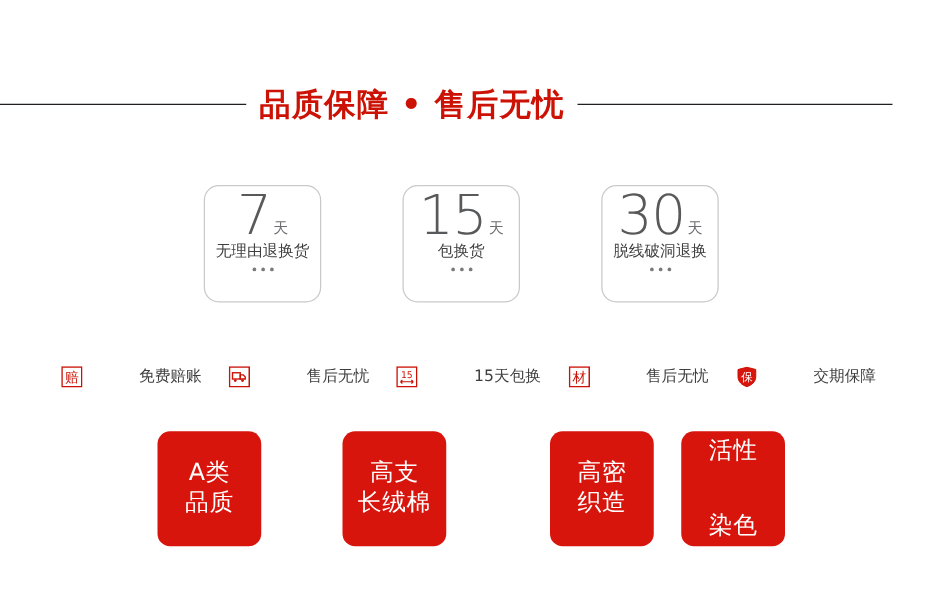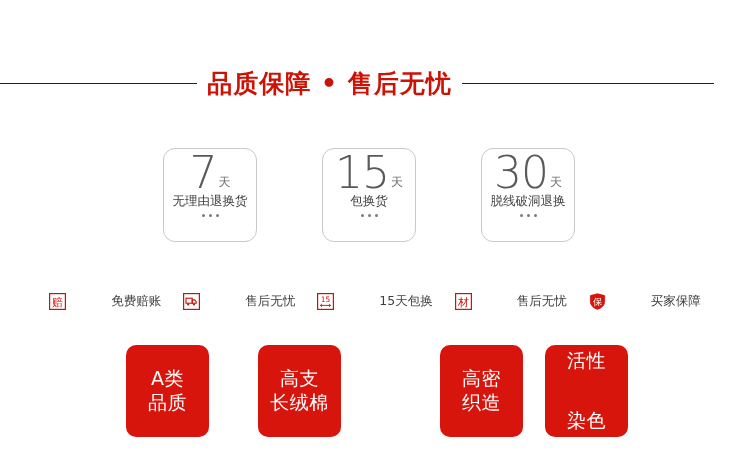--- a/index.html
+++ b/index.html
@@ -254,33 +254,33 @@
       <text x="8.5" y="12.6" font-size="11" font-family="DejaVu Sans, sans-serif" fill="#cc1105" text-anchor="middle">材</text>
     </svg>
     <span class="badge-label">售后无忧</span>
   </div>
 
   <div class="badge">
     <svg class="badge-ico" viewBox="0 0 17 17">
       <path d="M8.5 0.8 L15.6 2.6 V8.4 C15.6 12.4 12.4 15.1 8.5 16.3 C4.6 15.1 1.4 12.4 1.4 8.4 V2.6 Z" fill="#d8150d" stroke="#cc1105" stroke-width="0.8"></path>
       <text x="8.5" y="11.6" font-size="9.2" font-family="DejaVu Sans, sans-serif" fill="#ffffff" text-anchor="middle">保</text>
     </svg>
-    <span class="badge-label">买家保障</span>
+    <span class="badge-label">交期保障</span>
   </div>
 
 </div>
 
 <div id="features-row">
 
   <div class="feature" style="left:0px;">
     <div class="feature-line">A类</div>
     <div class="feature-line">品质</div>
   </div>
 
-  <div class="feature" style="left:132px;border-radius:10px;">
+  <div class="feature" style="left:148px;border-radius:10px;">
     <div class="feature-line">高支</div>
     <div class="feature-line">长绒棉</div>
   </div>
 
   <div class="feature" style="left:282px;margin-left:32px;">
     <div class="feature-line">高密</div>
     <div class="feature-line">织造</div>
   </div>
 
   <div class="feature" style="left:419px;gap:36px;">

